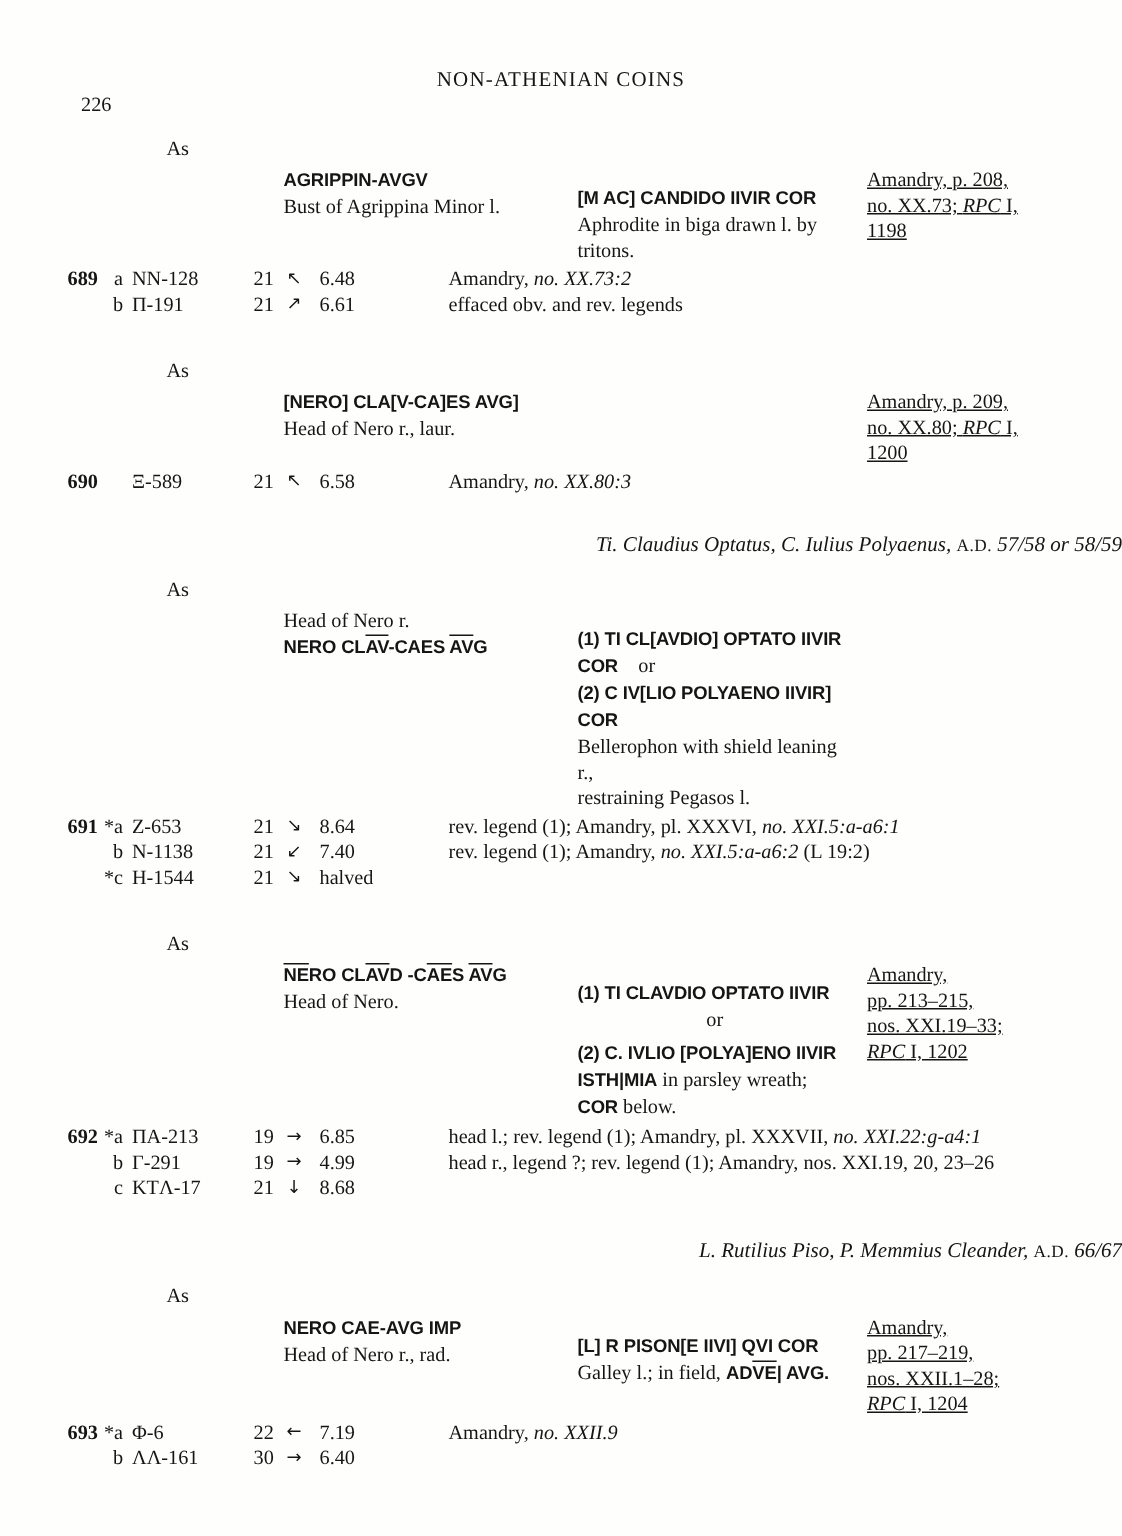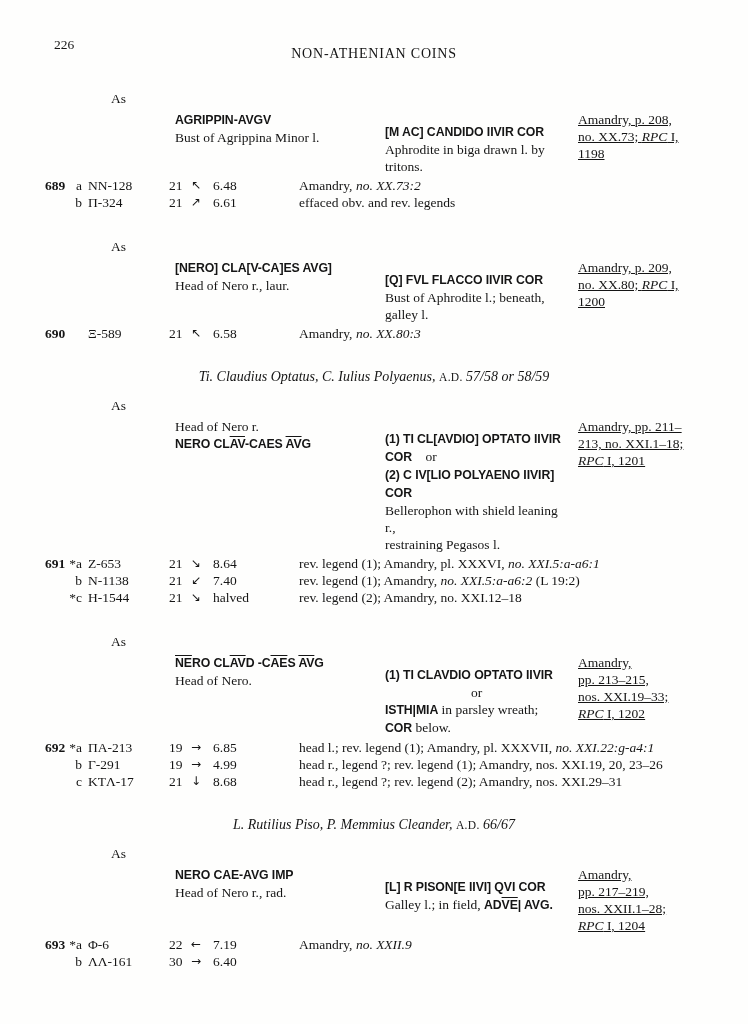--- a/index.html
+++ b/index.html
@@ -2,28 +2,28 @@
 <html><head>
 <meta charset="utf-8">
 <style>
   html,body{margin:0;padding:0;background:#ffffff;}
   .page{
     width:748px;height:1024px;position:relative;overflow:hidden;
     background:#fefefd;color:#151515;
     font-family:"Liberation Serif",serif;font-size:13.5px;
   }
   .header{position:relative;padding-top:46px;height:18px;margin-bottom:26px;}
-  .pagenum{position:absolute;left:54px;top:37px;font-size:13.5px;text-align:center;}
+  .pagenum{position:absolute;left:54px;top:62px;font-size:13.5px;text-align:center;}
   .title{text-align:center;font-size:14px;letter-spacing:0.8px;}
   .sec{margin-bottom:27px;}
-  .shead{text-align:center;font-style:italic;font-size:14px;margin:26px 0 12px 0;}
+  .shead{text-align:right;font-style:italic;font-size:14px;margin:26px 0 12px 0;}
   .sc{font-style:normal;font-size:11.5px;letter-spacing:0.3px;}
   .as{margin:0 0 4px 111px;line-height:17px;}
   .head{display:grid;grid-template-columns:175px 210px 193px 1fr;margin-bottom:2px;}
-  .obv{grid-column:2;}
+  .obv{grid-column:2;margin-left:14px;}
   .rev{grid-column:3;padding-right:10px;margin-top:12px;}
   .ref{grid-column:4;white-space:nowrap;text-decoration:underline;}
   .line{line-height:17px;min-height:17px;}
   .center{text-align:center;}
   .gap{margin-top:5px;}
   .lg{font-family:"Liberation Sans",sans-serif;font-weight:700;font-size:12.3px;letter-spacing:-0.1px;}
   .it{font-style:italic;}
   .ol{text-decoration:overline;text-decoration-thickness:1px;}
   .row{display:grid;grid-template-columns:23px 20px 81px 22px 22px 86px 1fr;padding-left:45px;line-height:17px;}
   .no{font-weight:700;}
@@ -65,40 +65,35 @@
             <div class="ltr">a</div>
             <div>NN-128</div>
             <div>21</div>
             <div class="axis">↖</div>
             <div>6.48</div>
             <div class="note"><span>Amandry, </span><span class="it">no. XX.73:2</span></div>
           </div>
           <div class="row">
             <div class="no"></div>
             <div class="ltr">b</div>
-            <div>Π-324</div>
+            <div>Π-191</div>
             <div>21</div>
             <div class="axis">↗</div>
             <div>6.61</div>
             <div class="note"><span>effaced obv. and rev. legends</span></div>
           </div>
         </div>
       </div>
       <div class="sec">
         <div class="as">As</div>
         <div class="head">
           <div></div>
           <div class="obv">
             <div class="line"><span class="lg">[NERO] CLA[V-CA]ES AVG]</span></div>
             <div class="line"><span>Head of Nero r., laur.</span></div>
-          </div>
-          <div class="rev">
-            <div class="line"><span class="lg">[Q] FVL FLACCO IIVIR COR</span></div>
-            <div class="line"><span>Bust of Aphrodite l.; beneath,</span></div>
-            <div class="line"><span>galley l.</span></div>
           </div>
           <div class="ref">
             <div class="line"><span>Amandry, p. 209,</span></div>
             <div class="line"><span>no. XX.80; </span><span class="it">RPC</span><span> I,</span></div>
             <div class="line"><span>1200</span></div>
           </div>
         </div>
         <div>
           <div class="row">
             <div class="no">690</div>
@@ -121,25 +116,20 @@
             <div class="line"><span class="lg">NERO CL</span><span class="lg ol">AV</span><span class="lg">-CAES </span><span class="lg ol">AV</span><span class="lg">G</span></div>
           </div>
           <div class="rev">
             <div class="line"><span class="lg">(1) TI CL[AVDIO] OPTATO IIVIR</span></div>
             <div class="line"><span class="lg">COR</span><span> or</span></div>
             <div class="line"><span class="lg">(2) C IV[LIO POLYAENO IIVIR]</span></div>
             <div class="line"><span class="lg">COR</span></div>
             <div class="line"><span>Bellerophon with shield leaning r.,</span></div>
             <div class="line"><span>restraining Pegasos l.</span></div>
           </div>
-          <div class="ref">
-            <div class="line"><span>Amandry, pp. 211–</span></div>
-            <div class="line"><span>213, no. XXI.1–18;</span></div>
-            <div class="line"><span class="it">RPC</span><span> I, 1201</span></div>
-          </div>
         </div>
         <div>
           <div class="row">
             <div class="no">691</div>
             <div class="ltr">*a</div>
             <div>Z-653</div>
             <div>21</div>
             <div class="axis">↘</div>
             <div>8.64</div>
             <div class="note"><span>rev. legend (1); Amandry, pl. XXXVI, </span><span class="it">no. XXI.5:a-a6:1</span></div>
@@ -153,35 +143,35 @@
             <div>7.40</div>
             <div class="note"><span>rev. legend (1); Amandry, </span><span class="it">no. XXI.5:a-a6:2</span><span> (L 19:2)</span></div>
           </div>
           <div class="row">
             <div class="no"></div>
             <div class="ltr">*c</div>
             <div>H-1544</div>
             <div>21</div>
             <div class="axis">↘</div>
             <div>halved</div>
-            <div class="note"><span>rev. legend (2); Amandry, no. XXI.12–18</span></div>
           </div>
         </div>
       </div>
       <div class="sec">
         <div class="as">As</div>
         <div class="head">
           <div></div>
           <div class="obv">
             <div class="line"><span class="lg ol">NE</span><span class="lg">RO CL</span><span class="lg ol">AV</span><span class="lg">D -C</span><span class="lg ol">AE</span><span class="lg">S </span><span class="lg ol">AV</span><span class="lg">G</span></div>
             <div class="line"><span>Head of Nero.</span></div>
           </div>
           <div class="rev">
             <div class="line"><span class="lg">(1) TI CLAVDIO OPTATO IIVIR</span></div>
             <div class="line center"><span>or</span></div>
+            <div class="line gap"><span class="lg">(2) C. IVLIO [POLYA]ENO IIVIR</span></div>
             <div class="line"><span class="lg">ISTH|MIA</span><span> in parsley wreath;</span></div>
             <div class="line"><span class="lg">COR</span><span> below.</span></div>
           </div>
           <div class="ref">
             <div class="line"><span>Amandry,</span></div>
             <div class="line"><span>pp. 213–215,</span></div>
             <div class="line"><span>nos. XXI.19–33;</span></div>
             <div class="line"><span class="it">RPC</span><span> I, 1202</span></div>
           </div>
         </div>
@@ -204,21 +194,20 @@
             <div>4.99</div>
             <div class="note"><span>head r., legend ?; rev. legend (1); Amandry, nos. XXI.19, 20, 23–26</span></div>
           </div>
           <div class="row">
             <div class="no"></div>
             <div class="ltr">c</div>
             <div>KTΛ-17</div>
             <div>21</div>
             <div class="axis">↓</div>
             <div>8.68</div>
-            <div class="note"><span>head r., legend ?; rev. legend (2); Amandry, nos. XXI.29–31</span></div>
           </div>
         </div>
       </div>
       <div class="sec">
         <div class="shead"><span class="it">L. Rutilius Piso, P. Memmius Cleander, </span><span class="sc">A.D.</span><span class="it"> 66/67</span></div>
         <div class="as">As</div>
         <div class="head">
           <div></div>
           <div class="obv">
             <div class="line"><span class="lg">NERO CAE-AVG IMP</span></div>

